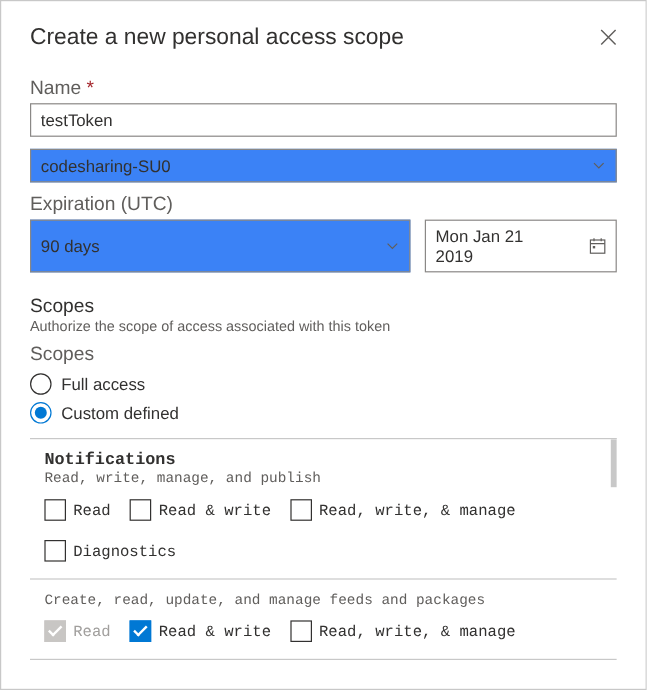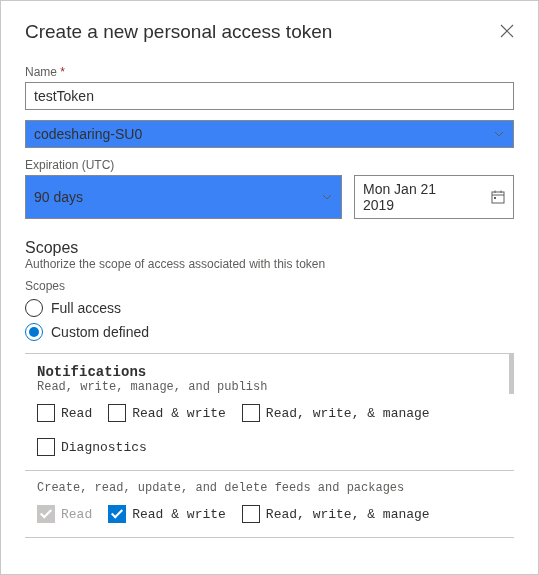--- a/index.html
+++ b/index.html
@@ -34,21 +34,21 @@
   .close {
     font-size: 18px;
     color: #605e5c;
     cursor: pointer;
     background: none;
     border: none;
     padding: 0;
     line-height: 1;
   }
   .field-label {
-    font-size: 12px;
+    font-size: 16px;
     color: #605e5c;
     margin-bottom: 3px;
     display: block;
   }
   .req { color: #a4262c; }
   .text-input {
     width: 100%;
     border: 1px solid #8a8886;
     padding: 5px 8px;
     font-size: 14px;
@@ -200,21 +200,21 @@
     border-color: #fff;
   }
   .cb.disabled { color: #a19f9d; cursor: default; }
 </style>
 </head>
 <body>
 
 <div class="panel">
 
   <div class="header">
-    <div class="title">Create a new personal access token</div>
+    <div class="title">Create a new personal access scope</div>
     <button class="close">
       <span>
         <svg width="14" height="14" viewBox="0 0 14 14">
             <path d="M1 1 L13 13 M13 1 L1 13" stroke="#605e5c" stroke-width="1.2" fill="none"></path>
           </svg>
       </span>
     </button>
   </div>
 
   <label class="field-label">
@@ -287,21 +287,21 @@
               <div class="cb-box"></div>
               <span>Read, write, &amp; manage</span>
             </div>
             <div class="cb">
               <div class="cb-box"></div>
               <span>Diagnostics</span>
             </div>
           </div>
         </div>
         <div class="scope-section">
-          <div class="scope-desc">Create, read, update, and delete feeds and packages</div>
+          <div class="scope-desc">Create, read, update, and manage feeds and packages</div>
           <div class="cb-row">
             <div class="cb disabled">
               <div class="cb-box checked disabled"></div>
               <span>Read</span>
             </div>
             <div class="cb">
               <div class="cb-box checked"></div>
               <span>Read &amp; write</span>
             </div>
             <div class="cb">

